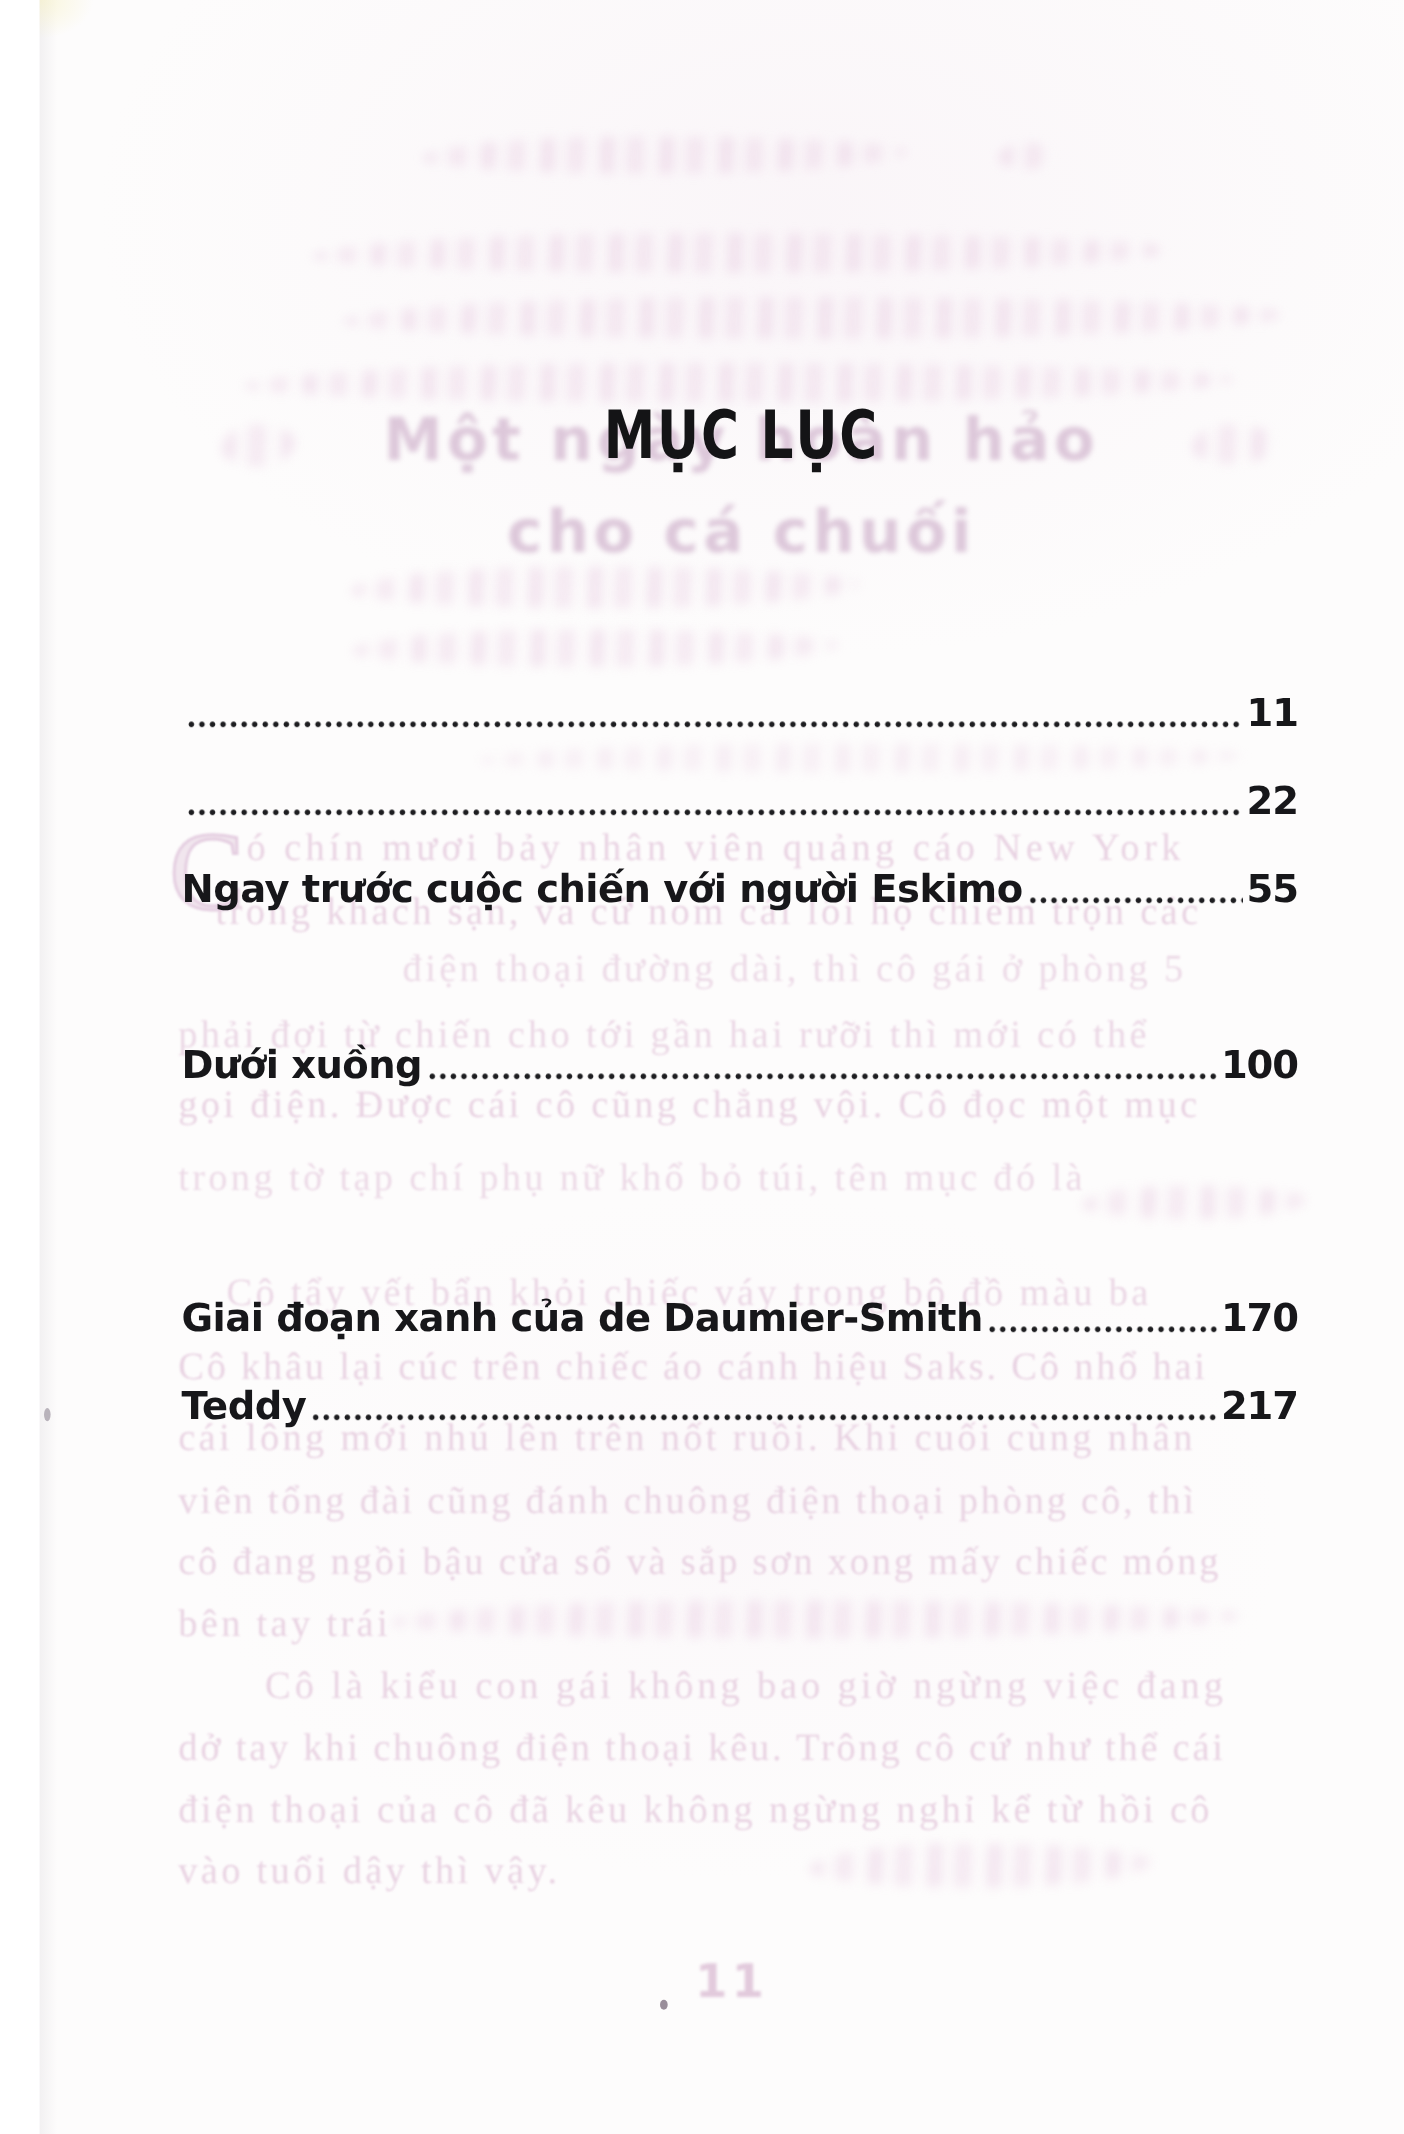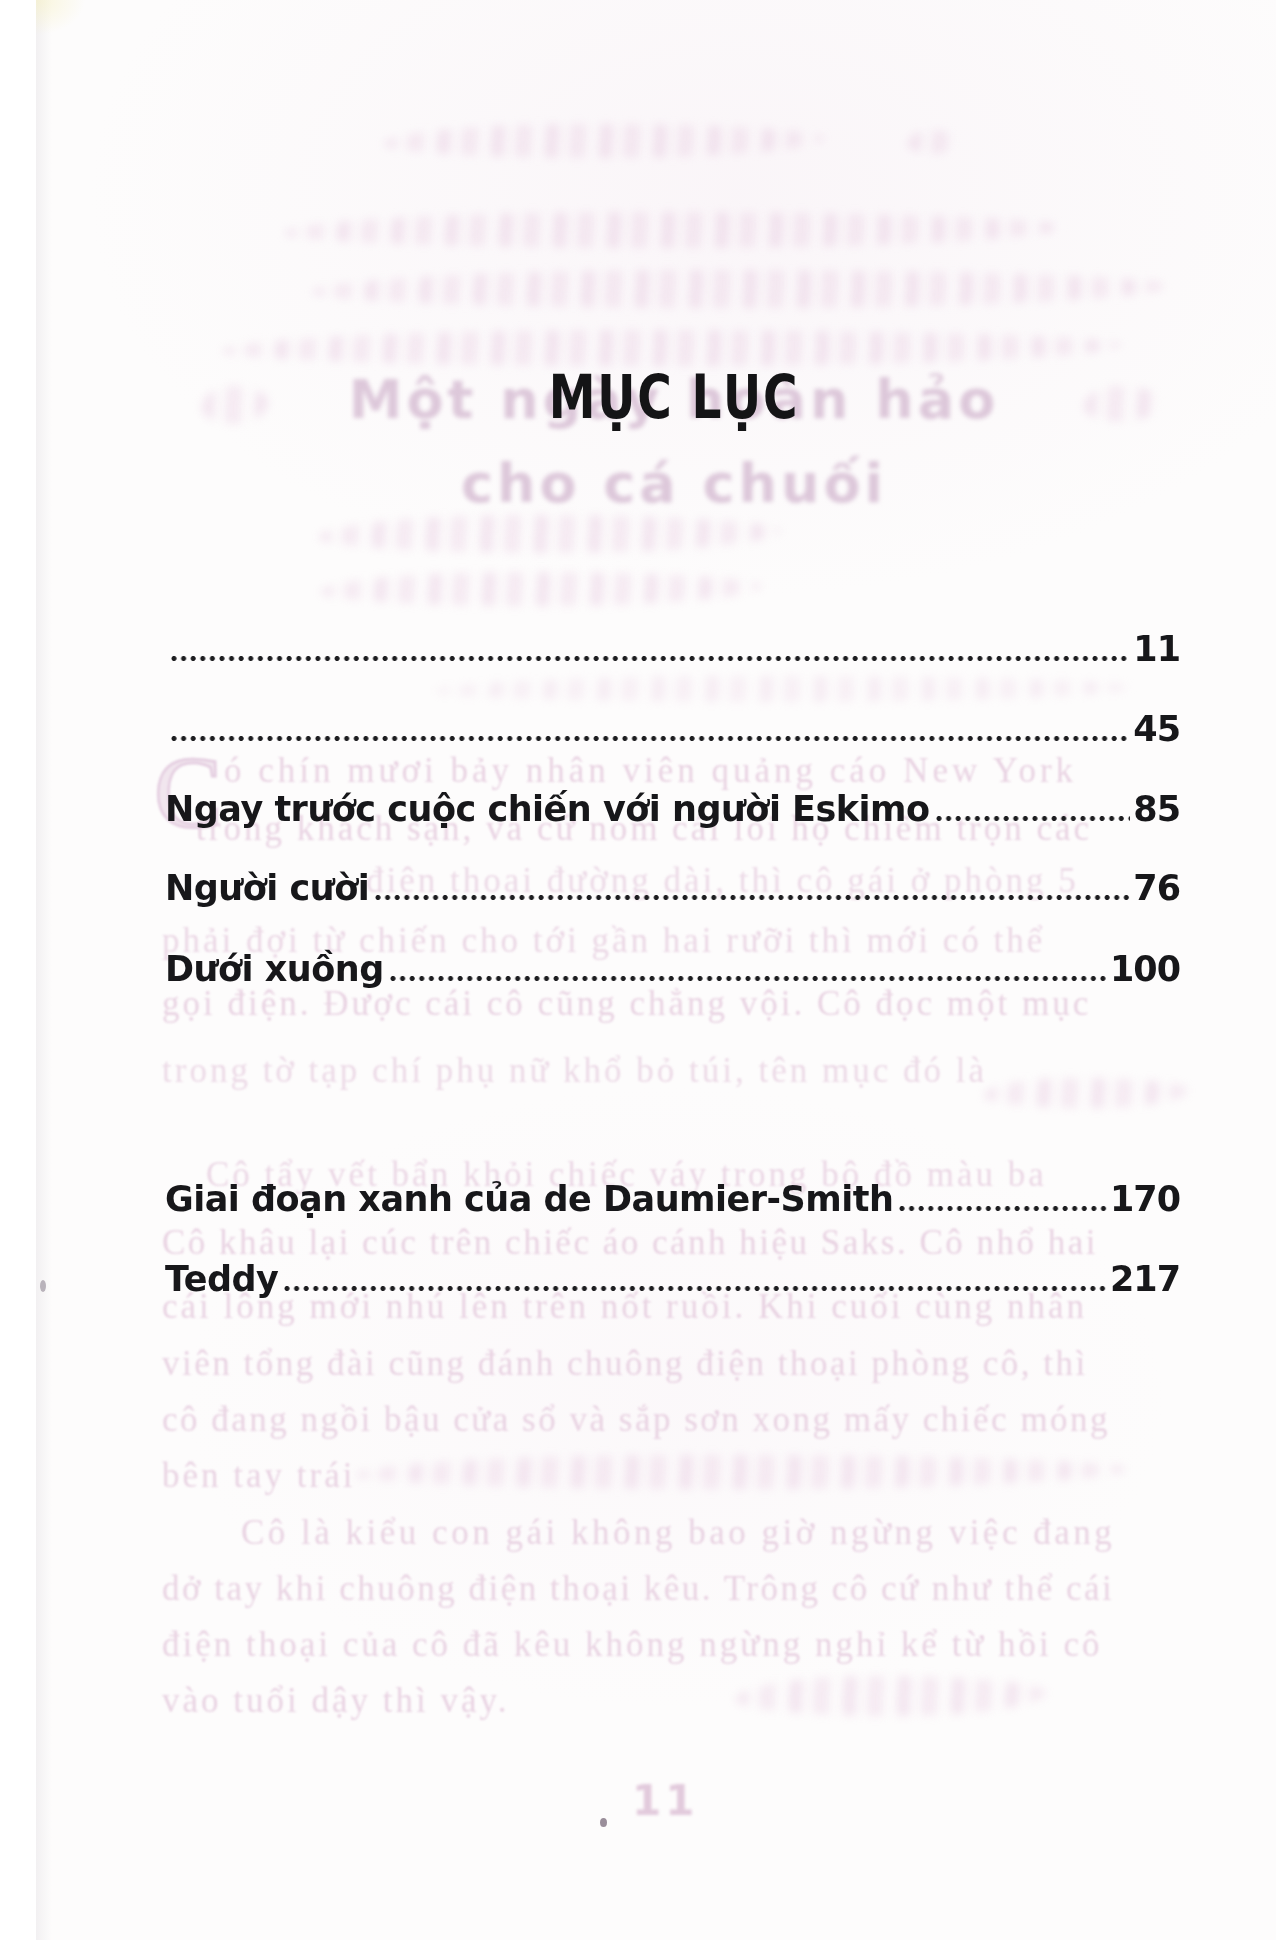--- a/index.html
+++ b/index.html
@@ -124,31 +124,26 @@
 
   <h1 class="title">MỤC LỤC</h1>
 
   <div id="toc">
       <div class="row" style="top: 628px;">
         <div class="dots"></div>
         <span class="n">11</span>
       </div>
       <div class="row" style="top: 708px;">
         <div class="dots"></div>
-        <span class="n">45</span>
+        <span class="n">22</span>
       </div>
       <div class="row" style="top: 788px;">
         <span class="t">Ngay trước cuộc chiến với người Eskimo</span>
         <div class="dots"></div>
-        <span class="n">85</span>
-      </div>
-      <div class="row" style="top: 867px;">
-        <span class="t">Người cười</span>
-        <div class="dots"></div>
-        <span class="n">76</span>
+        <span class="n">55</span>
       </div>
       <div class="row" style="top: 948px;">
         <span class="t">Dưới xuồng </span>
         <div class="dots"></div>
         <span class="n">100</span>
       </div>
       <div class="row" style="top: 1178px;">
         <span class="t">Giai đoạn xanh của de Daumier-Smith </span>
         <div class="dots"></div>
         <span class="n">170</span>

